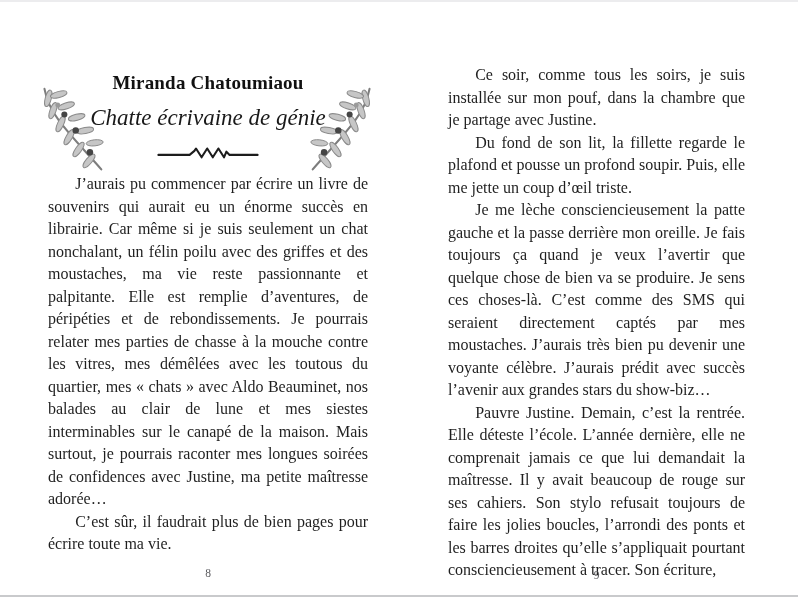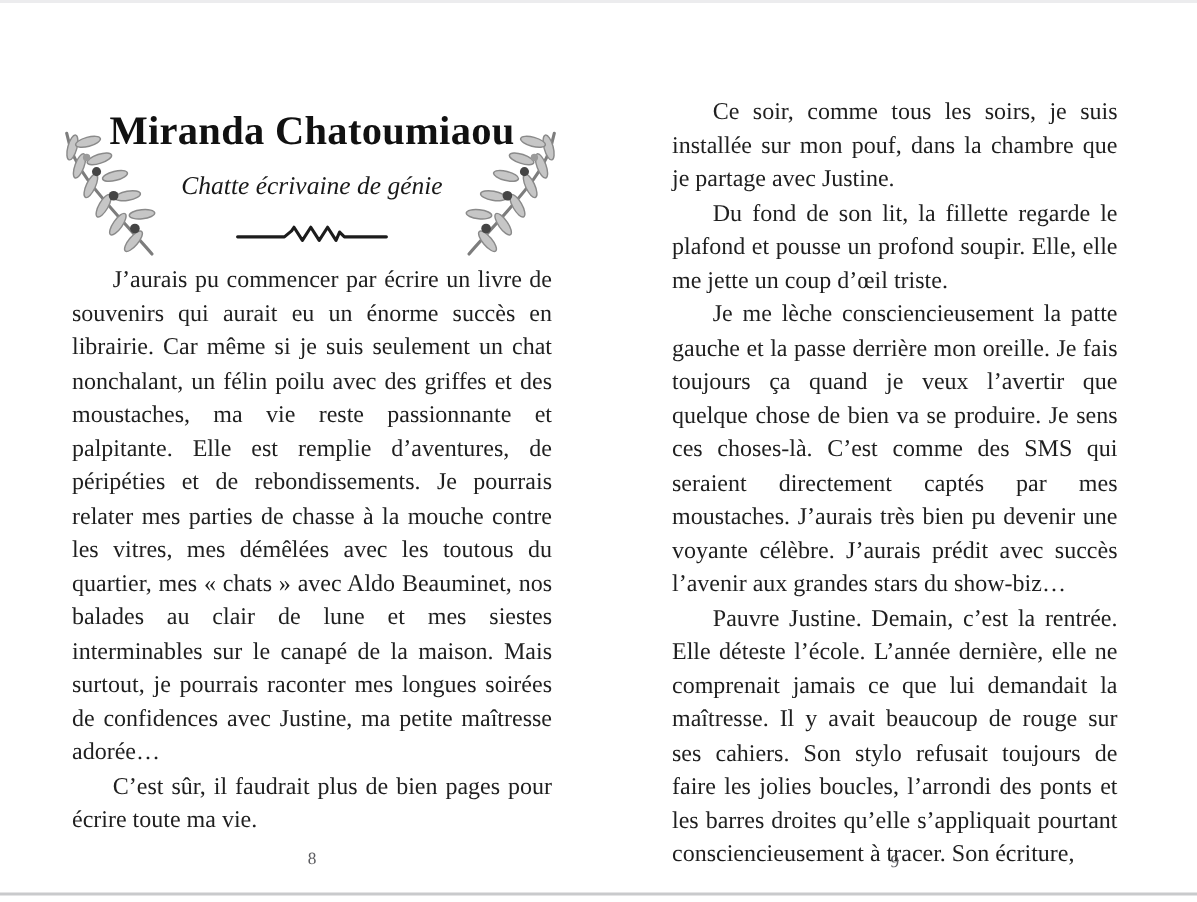--- a/index.html
+++ b/index.html
@@ -21,26 +21,26 @@
   }
   .page-left {
     position:absolute; left:48px; top:0; width:320px;
   }
   .page-right {
     position:absolute; left:448px; top:64px; width:297px;
   }
   .chapter-header { position:relative; text-align:center; }
   .chapter-title {
     padding-top:72px;
-    font-size:27px; font-weight:bold; color:#111;
+    font-size:19px; font-weight:bold; color:#111;
     letter-spacing:0.2px;
   }
   .chapter-subtitle {
     margin-top:11px;
-    font-size:17px; font-style:italic; color:#191919;
+    font-size:23px; font-style:italic; color:#191919;
   }
   .chapter-membership {
     margin-top:12px;
     font-size:15.5px; font-weight:bold; color:#141414;
   }
   .branch { position:absolute; width:72px; height:88px; }
   .branch-left  { left:-13px; top:86px; }
   .branch-right { right:-11px; top:86px; transform:scaleX(-1); }
   .divider-wrap { margin-top:13px; text-align:center; height:18px; }
   .divider-wrap svg { width:104px; height:17px; }
@@ -132,21 +132,21 @@
 
     <div class="body-text">
         <p class="para">J’aurais pu commencer par écrire un livre de souvenirs qui aurait eu un énorme succès en librairie. Car même si je suis seulement un chat nonchalant, un félin poilu avec des griffes et des moustaches, ma vie reste passionnante et palpitante. Elle est remplie d’aventures, de péripéties et de rebondissements. Je pourrais relater mes parties de chasse à la mouche contre les vitres, mes démêlées avec les toutous du quartier, mes «&nbsp;chats&nbsp;» avec Aldo Beauminet, nos balades au clair de lune et mes siestes interminables sur le canapé de la maison. Mais surtout, je pourrais raconter mes longues soirées de confidences avec Justine, ma petite maîtresse adorée…</p>
         <p class="para">C’est sûr, il faudrait plus de bien pages pour écrire toute ma vie.</p>
       </div>
   </div>
 
   <div class="page-right">
     <div class="body-text">
         <p class="para">Ce soir, comme tous les soirs, je suis installée sur mon pouf, dans la chambre que je partage avec Justine.</p>
-        <p class="para">Du fond de son lit, la fillette regarde le plafond et pousse un profond soupir. Elle, elle me jette un coup d’œil triste.</p>
+        <p class="para">Du fond de son lit, la fillette regarde le plafond et pousse un profond soupir. Puis, elle me jette un coup d’œil triste.</p>
         <p class="para">Je me lèche consciencieusement la patte gauche et la passe derrière mon oreille. Je fais toujours ça quand je veux l’avertir que quelque chose de bien va se produire. Je sens ces choses-là. C’est comme des SMS qui seraient directement captés par mes moustaches. J’aurais très bien pu devenir une voyante célèbre. J’aurais prédit avec succès l’avenir aux grandes stars du show-biz…</p>
         <p class="para">Pauvre Justine. Demain, c’est la rentrée. Elle déteste l’école. L’année dernière, elle ne comprenait jamais ce que lui demandait la maîtresse. Il y avait beaucoup de rouge sur ses cahiers. Son stylo refusait toujours de faire les jolies boucles, l’arrondi des ponts et les barres droites qu’elle s’appliquait pourtant consciencieusement à tracer. Son écriture,</p>
       </div>
   </div>
 
   <div class="folio folio-left">8</div>
   <div class="folio folio-right">9</div>
 
   <div class="edge-rule-bottom"></div>
 </div>

